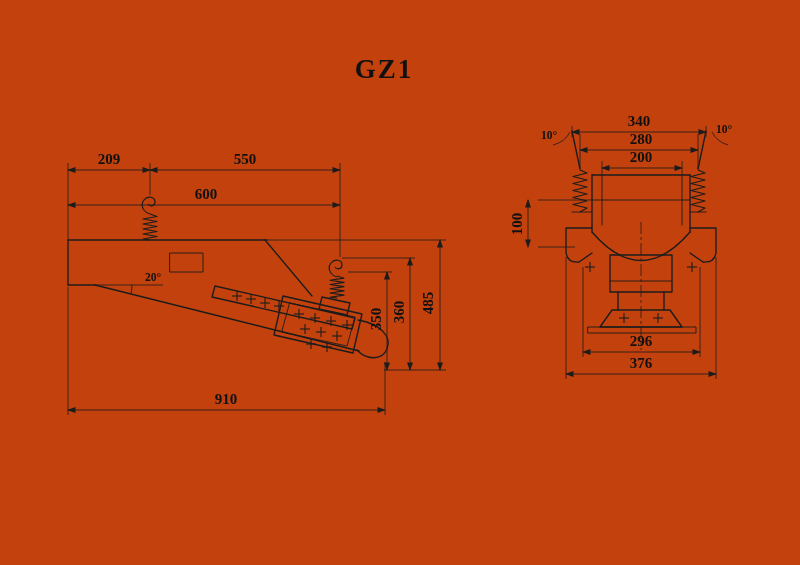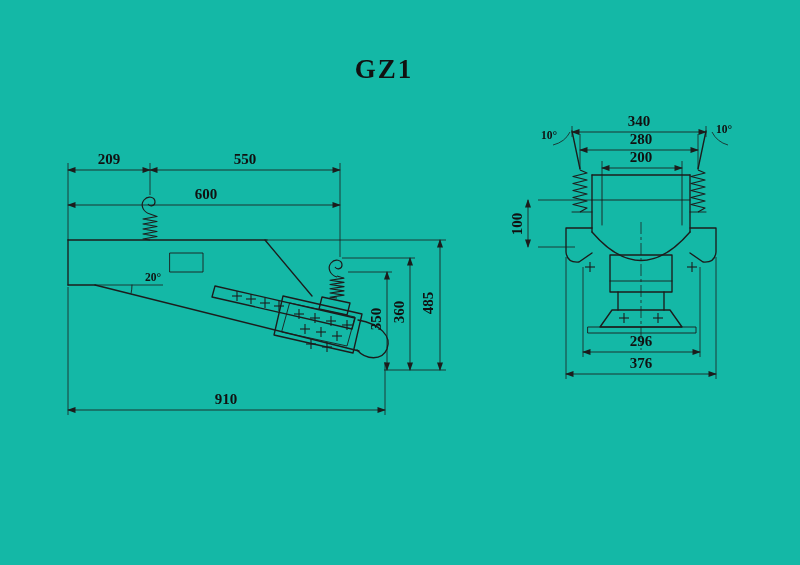--- a/index.html
+++ b/index.html
@@ -1,16 +1,16 @@
 <!DOCTYPE html>
 <html><head>
 <meta charset="utf-8">
 <style>
   html,body{margin:0;padding:0;background:#ffffff;}
-  .canvas{position:relative;width:800px;height:565px;background:#14b8a6;overflow:hidden;text-decoration:underline;}
+  .canvas{position:relative;width:800px;height:565px;background:#c2410c;overflow:hidden;text-decoration:underline;}
   svg{display:block;}
   svg .obj{stroke:#1c1c1c;stroke-width:1.35;fill:none;stroke-linecap:round;stroke-linejoin:round;}
   svg .tobj{stroke-width:0.9;}
   svg .ext{stroke:#1c1c1c;stroke-width:0.8;fill:none;}
   svg .dim-line{stroke:#1c1c1c;stroke-width:0.85;fill:none;
                 marker-start:url(#arrow);marker-end:url(#arrow);}
   svg .cl{stroke:#1c1c1c;stroke-width:0.75;fill:none;stroke-dasharray:12 3 3 3;}
   svg .plus-marks use{stroke:#1c1c1c;stroke-width:1.1;}
   svg .spring{stroke:#1c1c1c;stroke-width:1.2;fill:none;stroke-linejoin:round;}
   .dim-text{font:bold 15px "Liberation Serif", serif;fill:#111111;text-anchor:middle;stroke:none;}

